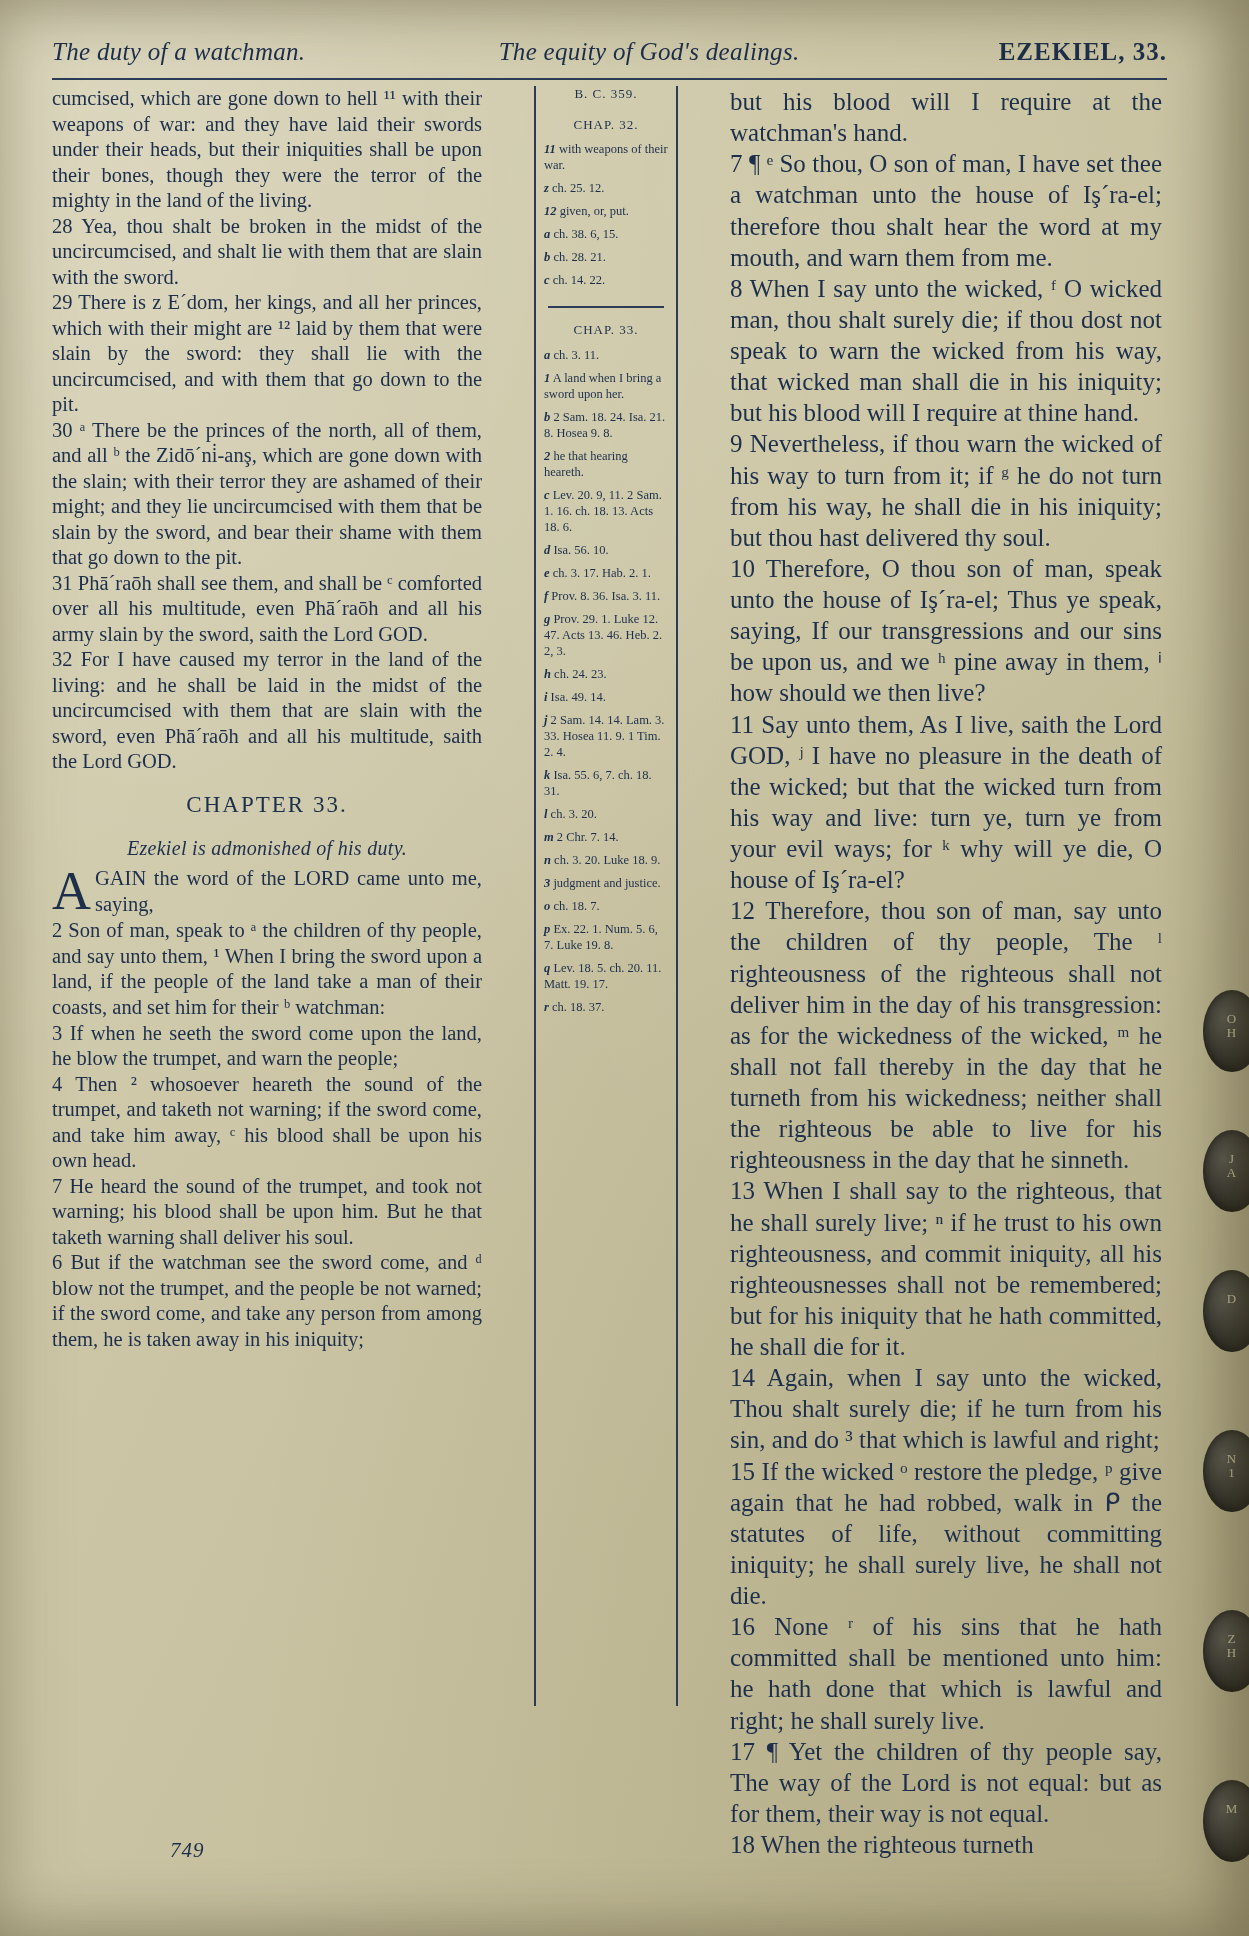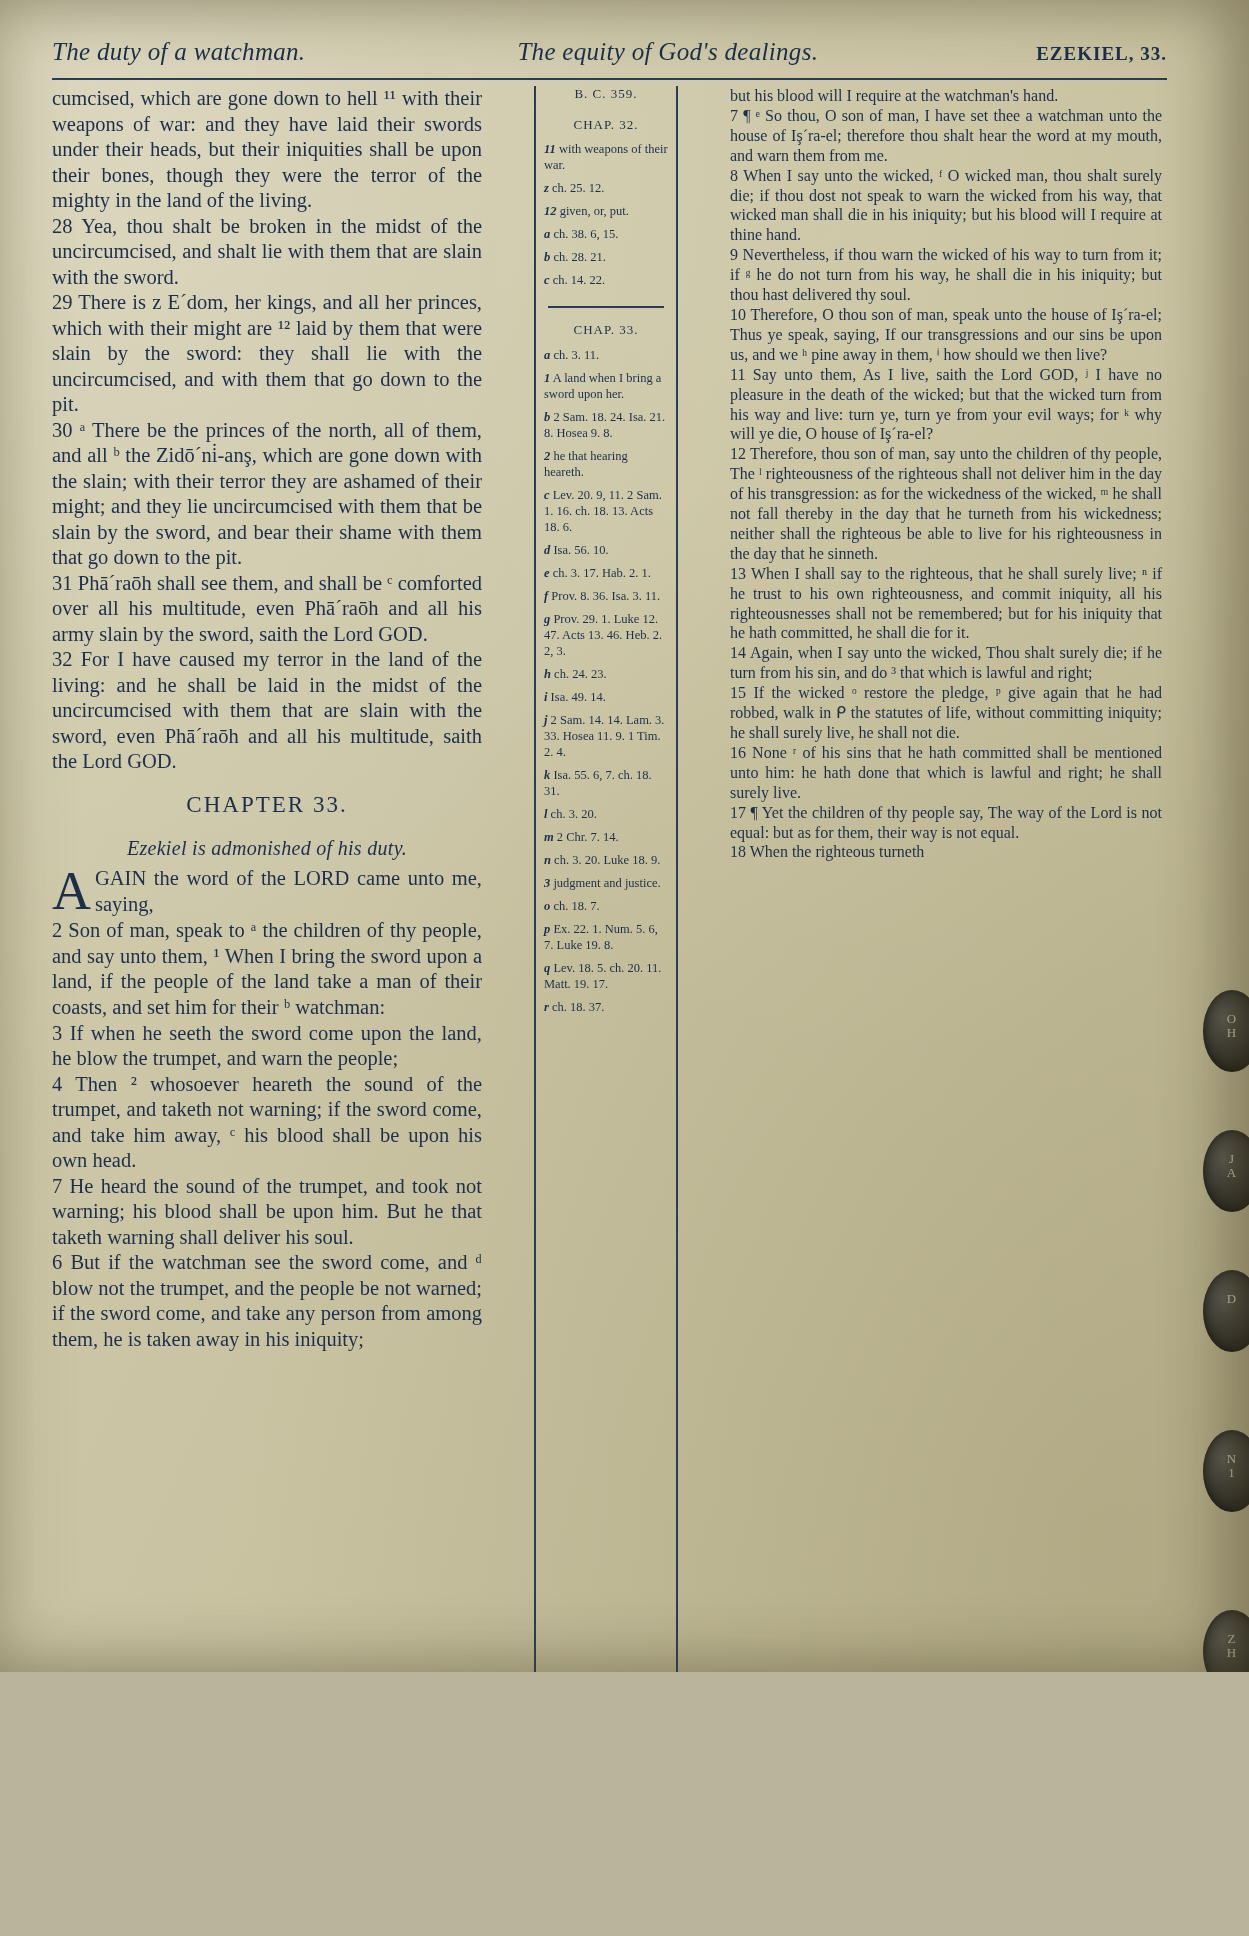--- a/index.html
+++ b/index.html
@@ -3,21 +3,21 @@
 <meta charset="utf-8">
 <style>
   html, body {
     margin: 0;
     padding: 0;
     background: #b9b49b;
   }
   .page {
     position: relative;
     width: 1249px;
-    height: 1672px;
+    height: 1936px;
     background: #cfc9a9;
     overflow: hidden;
     font-family: "Liberation Serif", serif;
     color: #1d2f4a;
   }
   
   .paper-tint {
     position: absolute;
     inset: 0;
     background:
@@ -59,21 +59,21 @@
     white-space: nowrap;
   }
   .rh-mid {
     font-style: italic;
     font-size: 25px;
     letter-spacing: 0.3px;
     white-space: nowrap;
     margin-left: 24px;
   }
   .rh-right {
-    font-size: 19px;
+    font-size: 25px;
     letter-spacing: 1px;
     font-weight: bold;
     white-space: nowrap;
     margin-left: 30px;
   }
 
   .rule {
     height: 2px;
     background: #2b3c56;
     width: 1115px;
@@ -99,21 +99,21 @@
     margin: 0 12px;
     padding: 0 8px;
     border-left: 2px solid #2b3c56;
     border-right: 2px solid #2b3c56;
     font-size: 12.5px;
     line-height: 1.28;
     min-height: 1620px;
   }
   .col-right {
     width: 432px;
-    font-size: 16px;
+    font-size: 25px;
     line-height: 1.245;
     text-align: justify;
   }
 
   p.v {
     margin: 0;
     text-indent: 0;
   }
 
   

